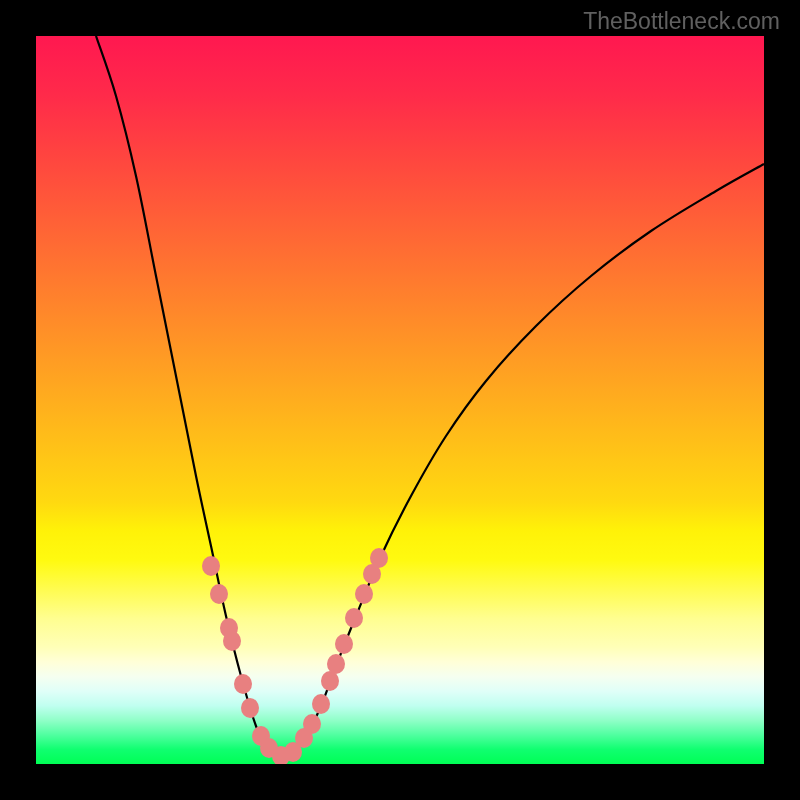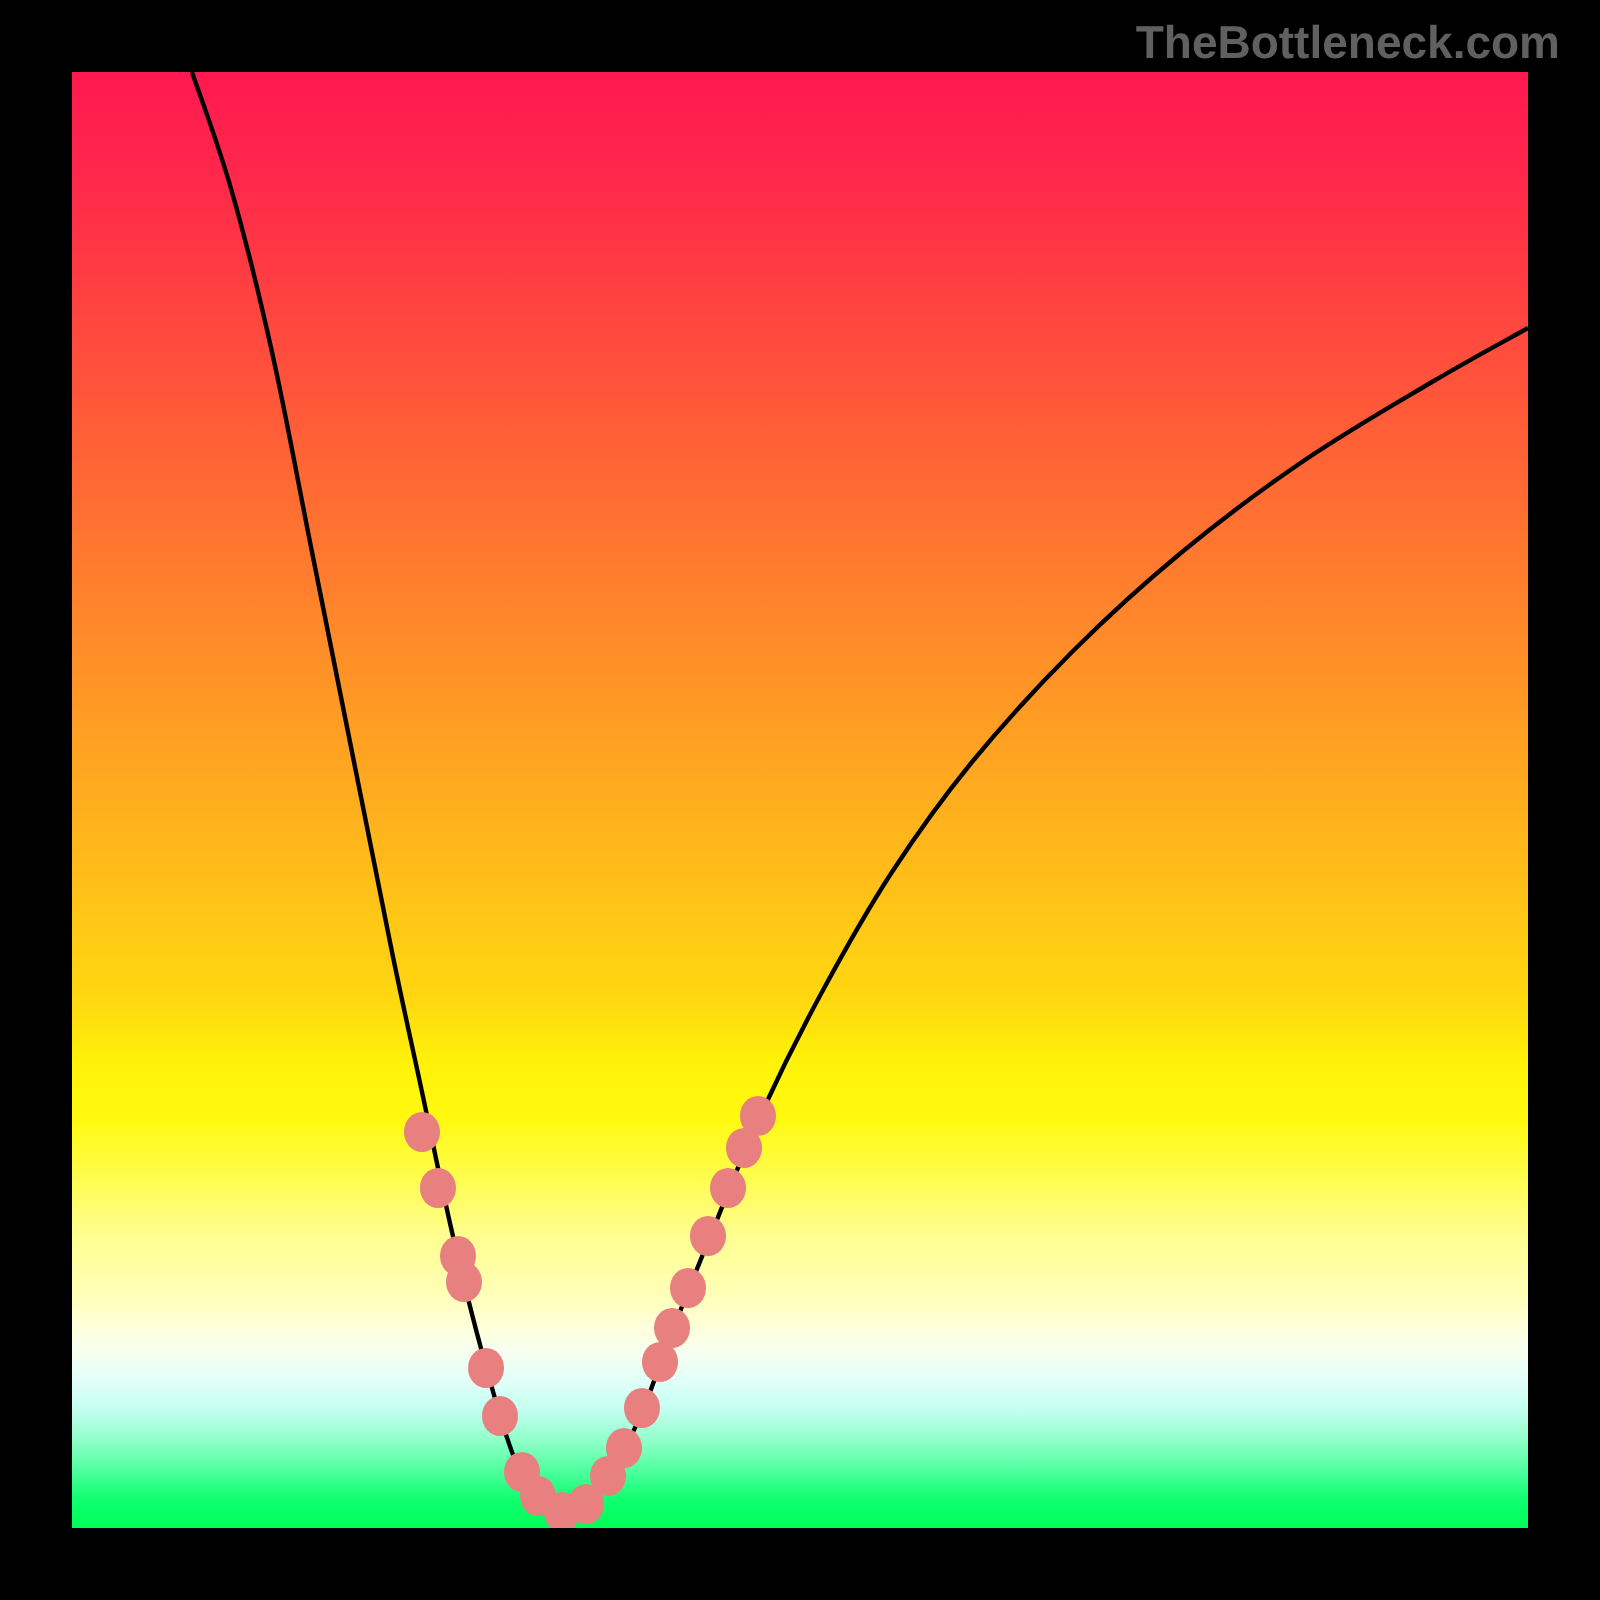--- a/index.html
+++ b/index.html
@@ -13,21 +13,21 @@
       background: #000;
       position: relative;
       font-family: Arial, sans-serif;
     }
     .watermark {
       position: absolute;
       top: 8px;
       right: 20px;
       color: #606060;
       font-size: 23px;
-      font-weight: bold;
+      font-weight: normal;
       z-index: 10;
     }
     .plot-area {
       position: absolute;
       top: 36px;
       left: 36px;
       width: 728px;
       height: 728px;
       overflow: hidden;
     }

